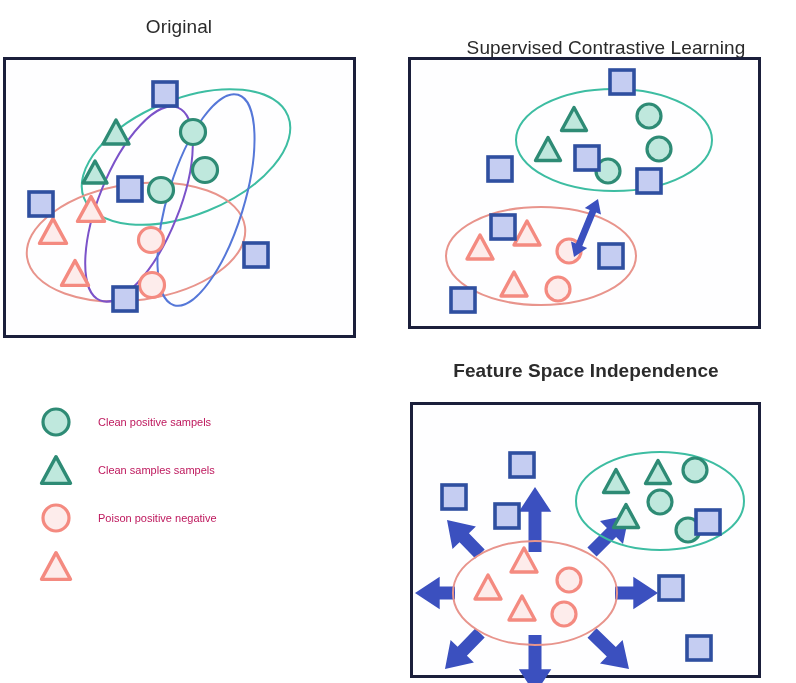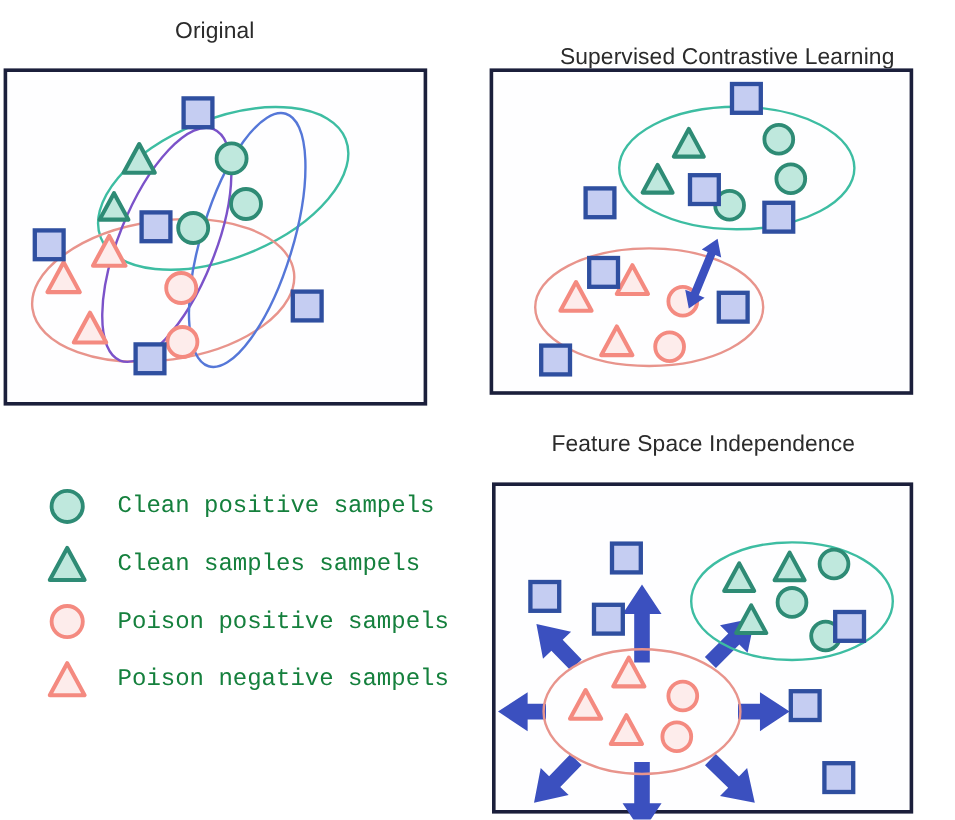--- a/index.html
+++ b/index.html
@@ -26,21 +26,21 @@
     font-family: "Liberation Sans", sans-serif;
     font-size: 19px;
     font-weight: 400;
     color: #2b2b2b;
     letter-spacing: 0.1px;
     white-space: nowrap;
     text-align: center;
   }
   #title-original        { left: 0px;   top: 16px;  width: 358px; }
   #title-supcon          { left: 420px; top: 16px;  width: 372px; margin-top: 21px; }
-  #title-fsi             { left: 400px; top: 360px; width: 372px; }
+  #title-fsi             { left: 400px; top: 360px; width: 372px; font-weight: bold; }
 
   .panel-frame {
     position: absolute;
     box-sizing: border-box;
     border: 3px solid #1b1f3b;
     background: #fefeff;
   }
   #panel-original { left: 3px;   top: 57px;  width: 353px; height: 281px; }
   #panel-supcon   { left: 408px; top: 57px;  width: 353px; height: 272px; }
   #panel-fsi      { left: 410px; top: 402px; width: 351px; height: 276px; }
@@ -67,23 +67,23 @@
   }
   .legend-swatch {
     width: 44px;
     height: 40px;
     flex: 0 0 44px;
     display: flex;
     align-items: center;
     justify-content: center;
   }
   .legend-label {
-    font-family: Liberation Mono, monospace;
-    font-size: 20px;
-    color: #15803d;
+    font-family: Liberation Sans, sans-serif;
+    font-size: 11px;
+    color: #be185d;
     padding-left: 20px;
     white-space: nowrap;
   }
 </style>
 </head>
 <body>
 
 <div class="figure-root">
 
   <div class="panel-title" id="title-original">Original</div>
@@ -201,25 +201,24 @@
           </svg>
         </div>
         <div class="legend-label">Clean samples sampels</div>
       </div>
       <div class="legend-row">
         <div class="legend-swatch">
           <svg width="40" height="38">
             <circle cx="20" cy="19" r="13" stroke-width="3.2" fill="#fdeceb" stroke="#f48a80"></circle>
           </svg>
         </div>
-        <div class="legend-label">Poison positive sampels</div>
+        <div class="legend-label">Poison positive negative</div>
       </div>
       <div class="legend-row">
         <div class="legend-swatch">
           <svg width="40" height="38">
             <polygon points="20,5.66 34.5,32.34 5.5,32.34" stroke-width="3.4" stroke-linejoin="round" fill="#fdeceb" stroke="#f48a80"></polygon>
           </svg>
         </div>
-        <div class="legend-label">Poison negative sampels</div>
       </div>
     </div>
 
 </div>
 
 </body></html>

